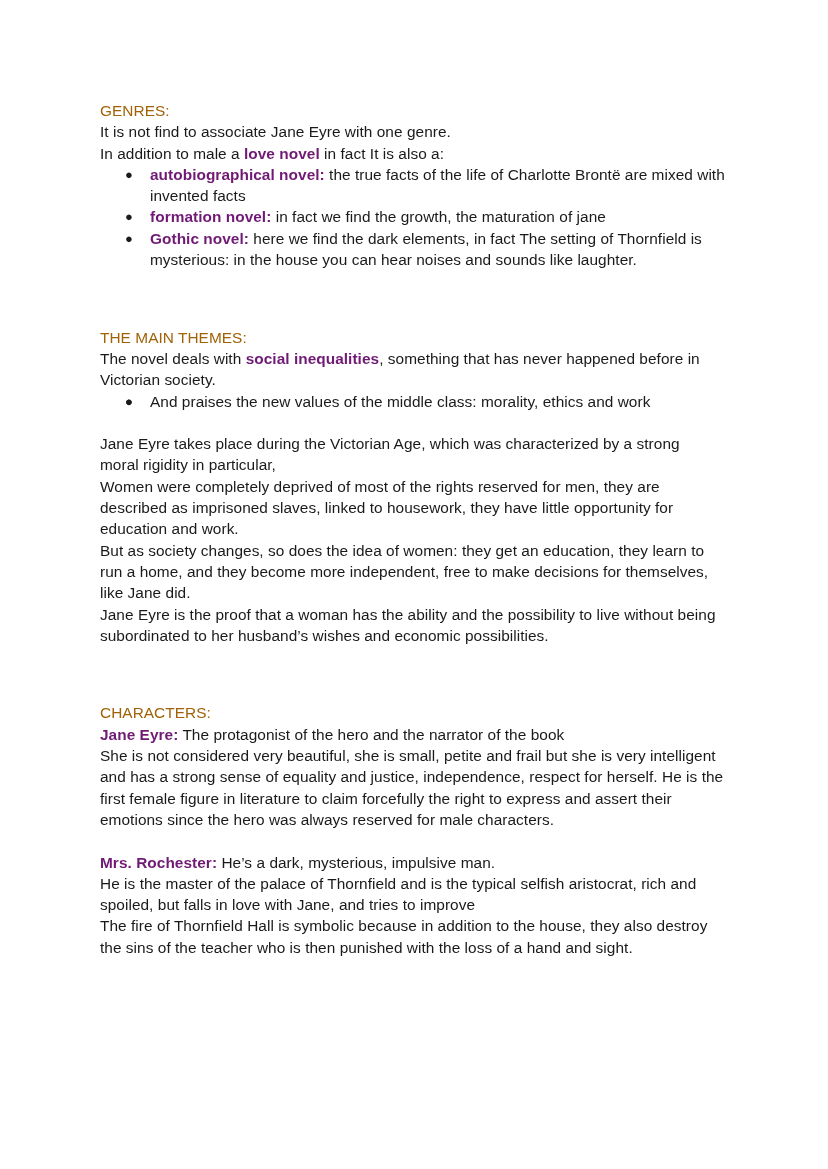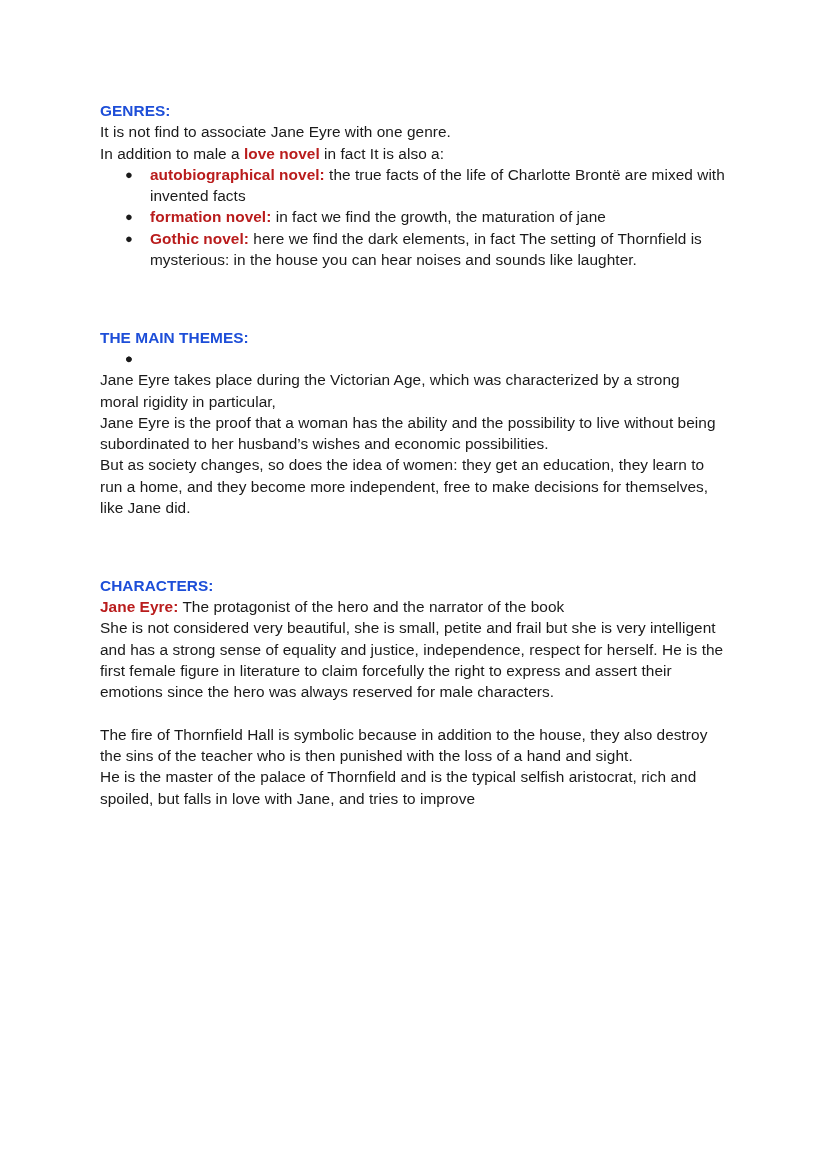--- a/index.html
+++ b/index.html
@@ -5,22 +5,22 @@
   html, body { margin: 0; padding: 0; background: #ffffff; }
   body { width: 828px; height: 1169px; position: relative; overflow: hidden; }
   .page {
     position: absolute; left: 100px; top: 100px; width: 640px;
     font-family: "Liberation Sans", sans-serif;
     font-size: 15.4px; line-height: 21.3px; color: #1a1a1a;
     letter-spacing: 0.05px;
   }
   .line { display: block; white-space: nowrap; }
   .wrap { white-space: normal; }
-  b { font-weight: bold; color: #b91c1c; }
-  .heading { font-weight: bold; color: #1d4ed8; }
+  b { font-weight: bold; color: #701a75; }
+  .heading { font-weight: normal; color: #a16207; }
   ul { margin: 0; padding: 0; list-style: none; }
   li { position: relative; padding-left: 50px; }
   li .bullet { position: absolute; left: 25px; top: 0; font-size: 13px; }
   .gap1 { height: 21.3px; }
   .gap3 { height: 35px; }
 </style>
 </head>
 <body>
 
 <div class="page">
@@ -34,35 +34,38 @@
       <li class="wrap"><span class="bullet">●</span><b>formation novel:</b><span> in fact we find the growth, the maturation of jane</span></li>
       <li class="wrap" style="width:575px"><span class="bullet">●</span><b>Gothic novel:</b><span> here we find the dark elements, in fact The setting of Thornfield is mysterious: in the house you can hear noises and sounds like laughter.</span></li>
     </ul>
   </section>
 
   <div class="gap3"></div>
   <div class="gap1"></div>
 
   <section>
     <div class="line heading">THE MAIN THEMES:</div>
+    <div class="wrap" style="width:600px"><span>The novel deals with </span><b>social inequalities</b><span>, something that has never happened before in Victorian society.</span></div>
     <ul>
       <li><span class="bullet">●</span></li>
-      <li><span class="bullet">●</span></li>
+      <li><span class="bullet">●</span><span>And praises the new values of the middle class: morality, ethics and work</span></li>
     </ul>
     <div class="gap1"></div>
     <div class="wrap" style="width:600px">Jane Eyre takes place during the Victorian Age, which was characterized by a strong moral rigidity in particular,</div>
+    <div class="wrap" style="width:630px">Women were completely deprived of most of the rights reserved for men, they are described as imprisoned slaves, linked to housework, they have little opportunity for education and work.</div>
+    <div class="wrap" style="width:625px">But as society changes, so does the idea of women: they get an education, they learn to run a home, and they become more independent, free to make decisions for themselves, like Jane did.</div>
     <div class="wrap" style="width:630px">Jane Eyre is the proof that a woman has the ability and the possibility to live without being subordinated to her husband’s wishes and economic possibilities.</div>
-    <div class="wrap" style="width:625px">But as society changes, so does the idea of women: they get an education, they learn to run a home, and they become more independent, free to make decisions for themselves, like Jane did.</div>
   </section>
 
   <div class="gap3"></div>
   <div class="gap1"></div>
 
   <section>
     <div class="line heading">CHARACTERS:</div>
     <div class="line"><b>Jane Eyre:</b><span> The protagonist of the hero and the narrator of the book</span></div>
     <div class="wrap" style="width:625px">She is not considered very beautiful, she is small, petite and frail but she is very intelligent and has a strong sense of equality and justice, independence, respect for herself. He is the first female figure in literature to claim forcefully the right to express and assert their emotions since the hero was always reserved for male characters.</div>
     <div class="gap1"></div>
+    <div class="line"><b>Mrs. Rochester:</b><span> He’s a dark, mysterious, impulsive man.</span></div>
+    <div class="wrap" style="width:630px">He is the master of the palace of Thornfield and is the typical selfish aristocrat, rich and spoiled, but falls in love with Jane, and tries to improve</div>
     <div class="wrap" style="width:620px">The fire of Thornfield Hall is symbolic because in addition to the house, they also destroy the sins of the teacher who is then punished with the loss of a hand and sight.</div>
-    <div class="wrap" style="width:630px">He is the master of the palace of Thornfield and is the typical selfish aristocrat, rich and spoiled, but falls in love with Jane, and tries to improve</div>
   </section>
 
 </div>
 
 </body></html>

